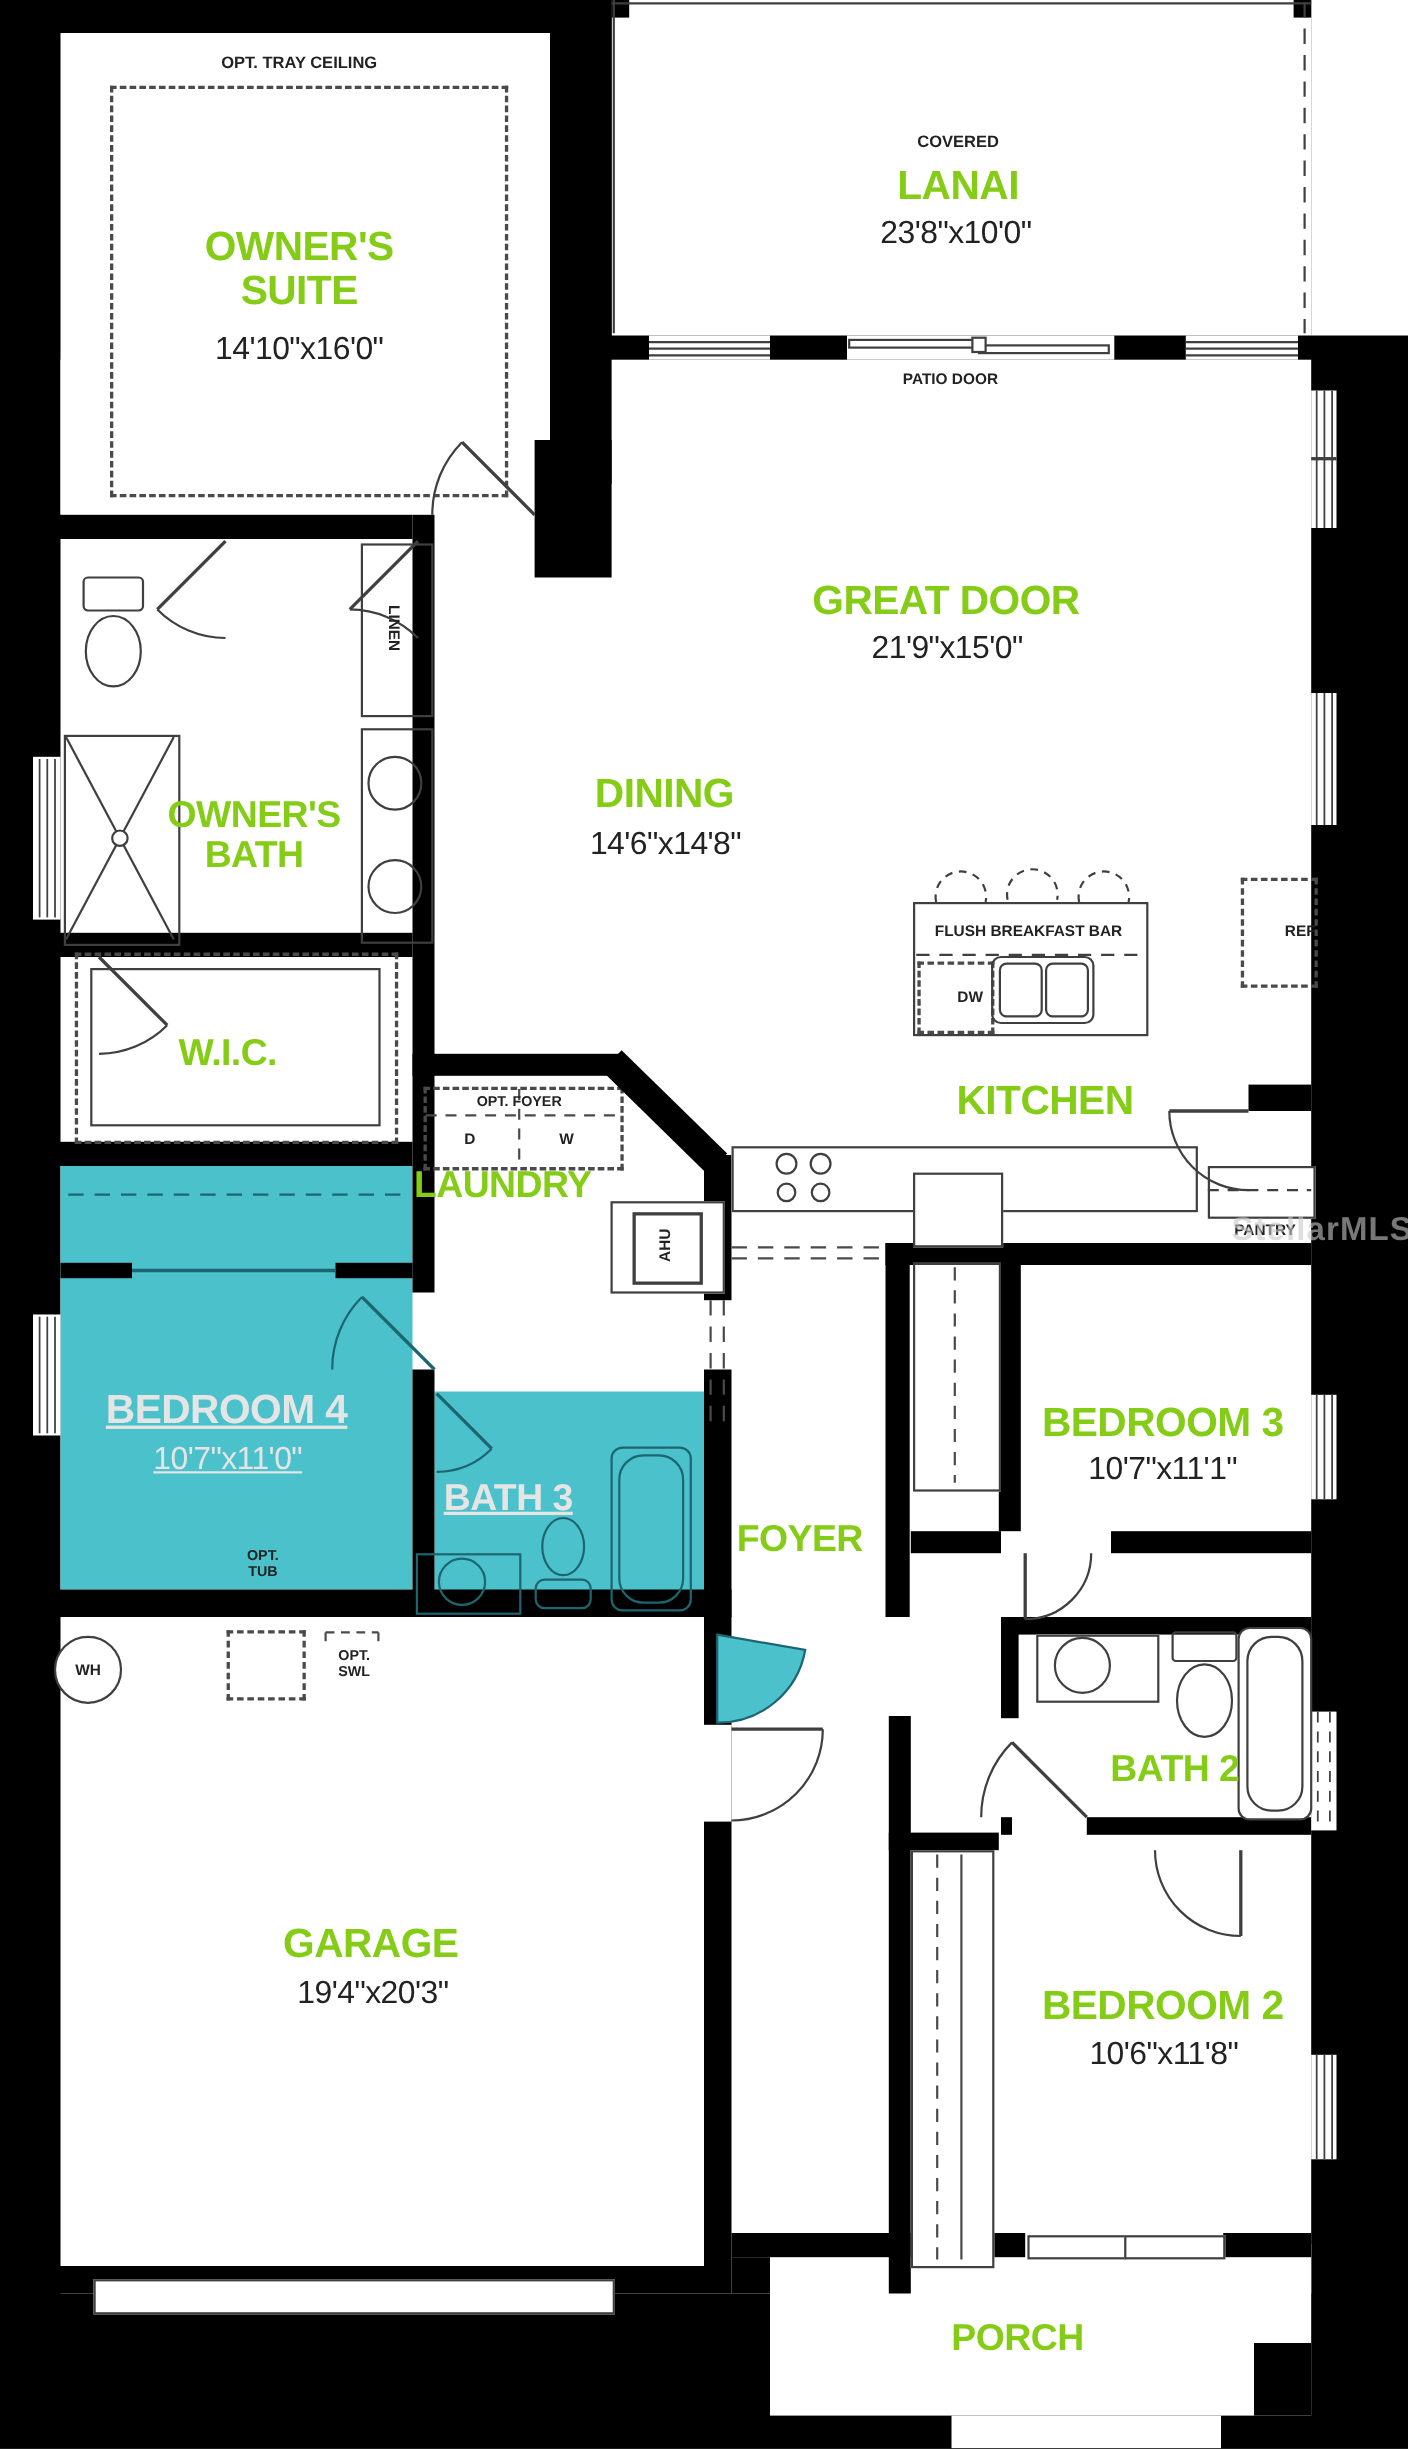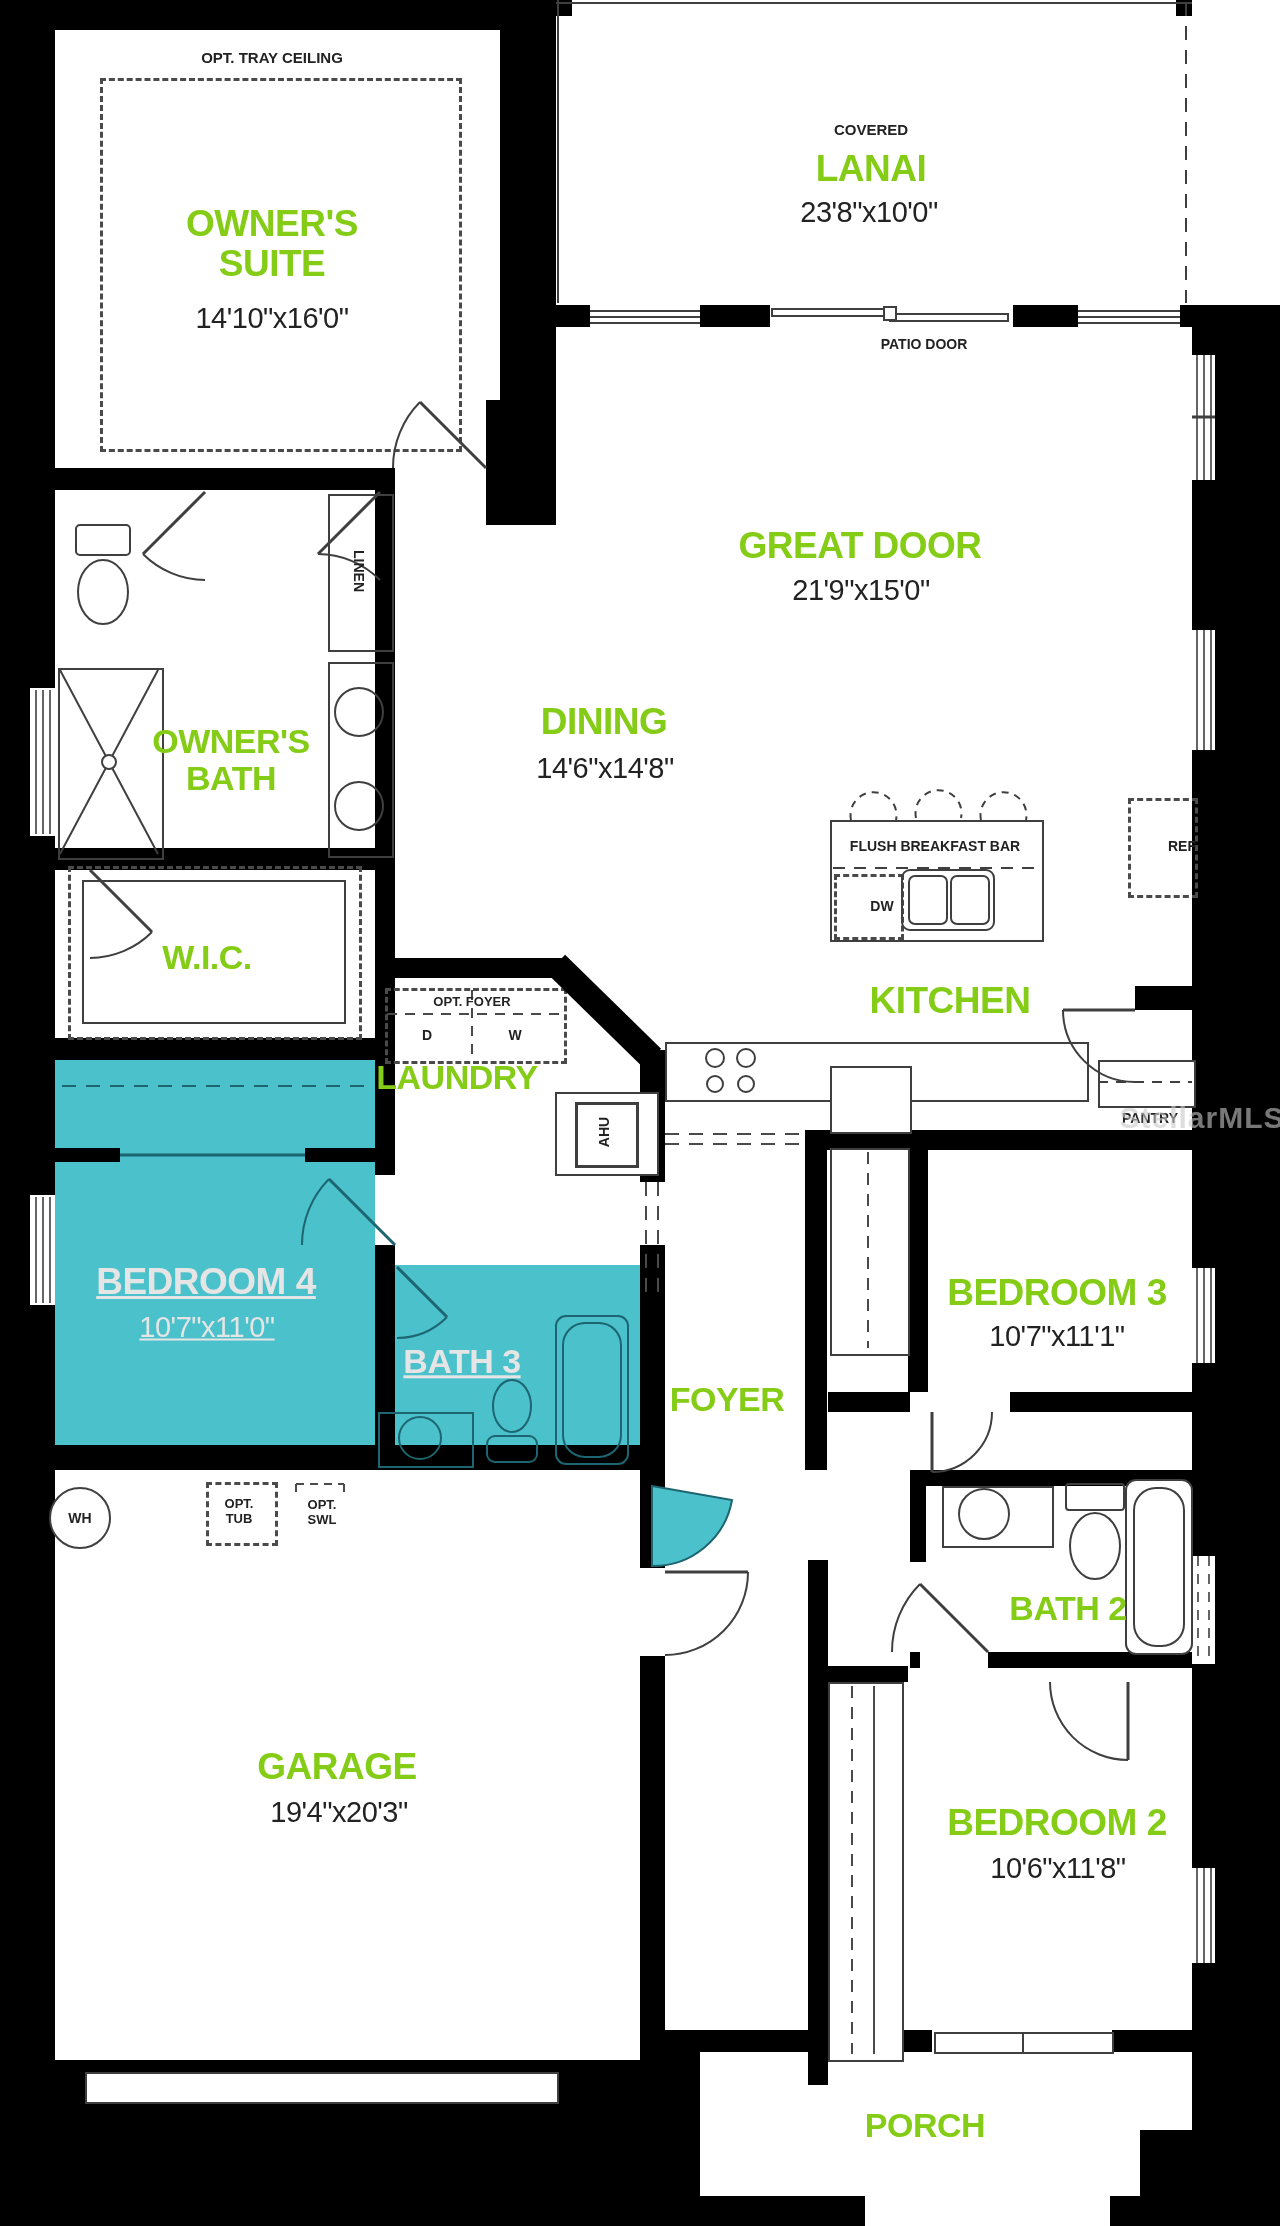--- a/index.html
+++ b/index.html
@@ -243,21 +243,21 @@
       <circle cx="80" cy="1518" r="30"></circle>
     </g>
   </svg>
 
   <div class="lbl s1" style="left:272px;top:57px;">OPT. TRAY CEILING</div>
   <div class="lbl t1 wrap" style="left:272px;top:244px;width:250px;text-align:center;">OWNER'S SUITE</div>
   <div class="lbl dm" style="left:272px;top:318px;">14'10"x16'0"</div>
   <div class="lbl s1" style="left:871px;top:129px;">COVERED</div>
   <div class="lbl t1" style="left:871px;top:169px;">LANAI</div>
   <div class="lbl dm" style="left:869px;top:212px;">23'8"x10'0"</div>
-  <div class="lbl s2" style="left:924px;top:344px;">PATIO DOOR</div>
+  <div class="lbl s2" style="left:864px;top:344px;">PATIO DOOR</div>
   <div class="lbl t1" style="left:860px;top:546px;">GREAT DOOR</div>
   <div class="lbl dm" style="left:861px;top:590px;">21'9"x15'0"</div>
   <div class="lbl t1" style="left:604px;top:722px;">DINING</div>
   <div class="lbl dm" style="left:605px;top:768px;">14'6"x14'8"</div>
   <div class="lbl s2 rot90" style="left:359px;top:571px;">LINEN</div>
   <div class="lbl t2 wrap" style="left:231px;top:760px;width:180px;">OWNER'S BATH</div>
   <div class="lbl s2" style="left:935px;top:846px;">FLUSH BREAKFAST BAR</div>
   <div class="lbl s2" style="left:882px;top:906px;">DW</div>
   <div class="lbl s2" style="left:1158px;top:846px;padding-left:48px;">REF</div>
   <div class="lbl t1" style="left:950px;top:1001px;">KITCHEN</div>
@@ -269,21 +269,21 @@
   <div class="lbl s2" style="left:515px;top:1035px;">W</div>
   <div class="lbl t2" style="left:457px;top:1078px;">LAUNDRY</div>
   <div class="lbl s2 rotccw" style="left:604px;top:1132px;">AHU</div>
   <div class="lbl t1 teal-t" style="left:206px;top:1282px;">BEDROOM 4</div>
   <div class="lbl dm teal-t" style="left:207px;top:1327px;">10'7"x11'0"</div>
   <div class="lbl t2 teal-t" style="left:462px;top:1362px;">BATH 3</div>
   <div class="lbl t2" style="left:727px;top:1400px;">FOYER</div>
   <div class="lbl t1" style="left:1057px;top:1293px;">BEDROOM 3</div>
   <div class="lbl dm" style="left:1057px;top:1336px;">10'7"x11'1"</div>
   <div class="lbl s2" style="left:80px;top:1518px;">WH</div>
-  <div class="lbl s3 wrap" style="left:239px;top:1512px;width:56px;">OPT. TUB</div>
+  <div class="lbl s3 wrap" style="left:239px;top:1422px;width:56px;">OPT. TUB</div>
   <div class="lbl s3 wrap" style="left:322px;top:1513px;width:56px;">OPT. SWL</div>
   <div class="lbl t2" style="left:1068px;top:1609px;">BATH 2</div>
   <div class="lbl t1" style="left:337px;top:1767px;">GARAGE</div>
   <div class="lbl dm" style="left:339px;top:1812px;">19'4"x20'3"</div>
   <div class="lbl t1" style="left:1057px;top:1823px;">BEDROOM 2</div>
   <div class="lbl dm" style="left:1058px;top:1868px;">10'6"x11'8"</div>
   <div class="lbl t2" style="left:925px;top:2126px;">PORCH</div>
 
 </div>
 

